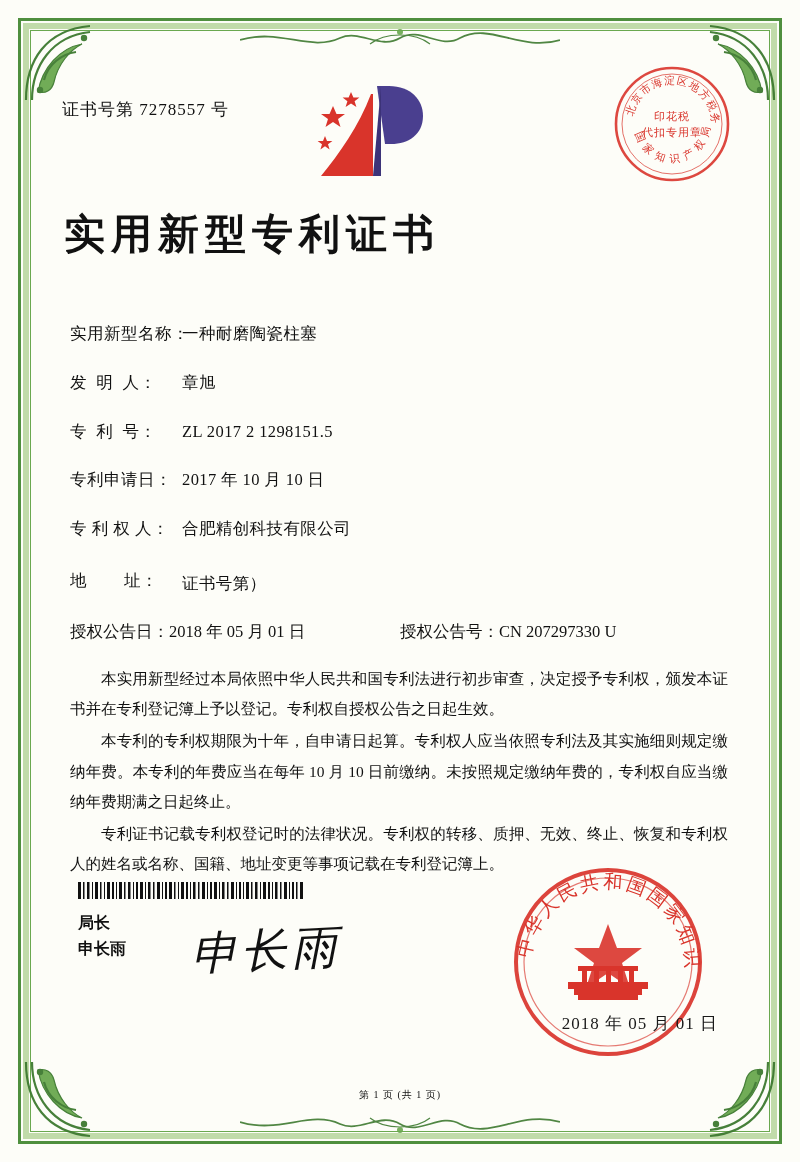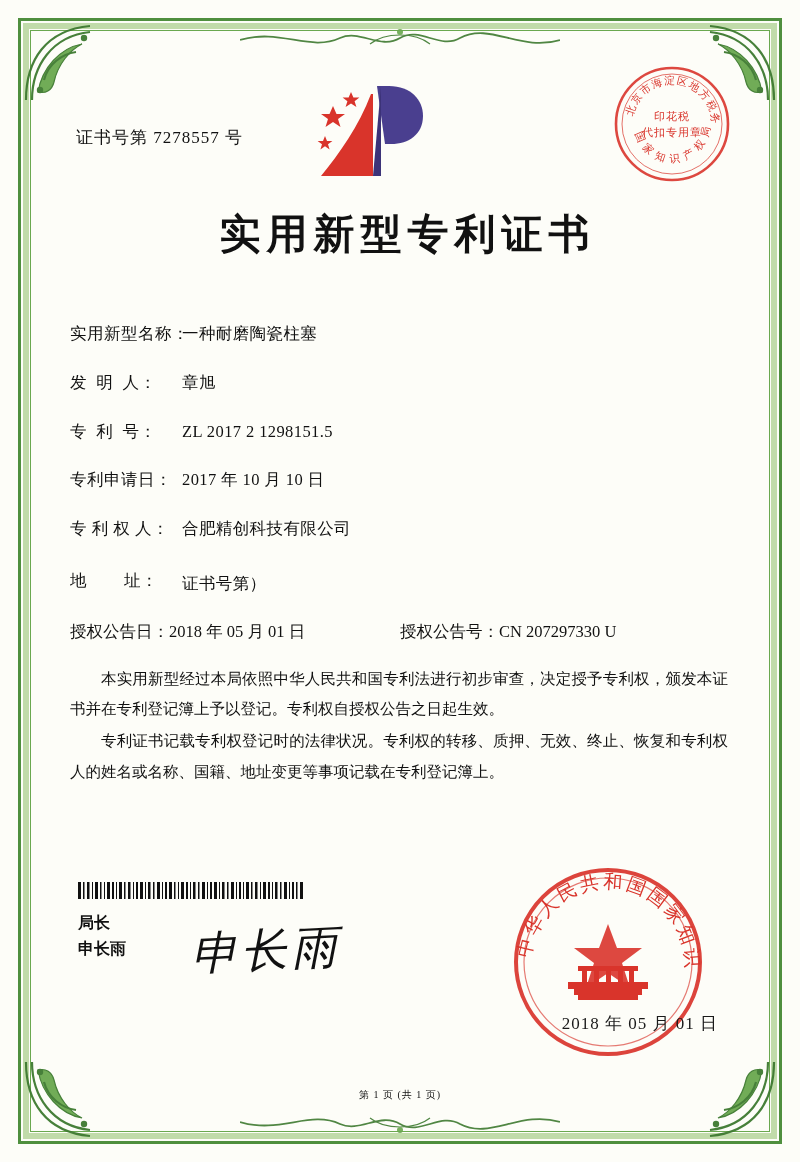--- a/index.html
+++ b/index.html
@@ -60,50 +60,48 @@
   .content {
     position: absolute;
     left: 56px;
     top: 52px;
     right: 56px;
     bottom: 52px;
   }
 
   .cert-no {
     position: absolute;
-    left: 20px;
+    left: 6px;
     top: 46px;
     font-size: 17px;
     letter-spacing: 1px;
     white-space: nowrap;
-    margin-top: 28px;
   }
 
   .logo {
     position: absolute;
     left: 255px;
     top: 28px;
     width: 140px;
     height: 100px;
   }
 
   .seal-tax {
     position: absolute;
     right: 10px;
     top: 10px;
     width: 124px;
     height: 124px;
   }
 
   .doc-title {
     position: absolute;
-    left: 15px;
+    left: 8px;
     right: 0;
     top: 155px;
-    text-align: center;
     font-size: 41px;
     font-weight: bold;
     letter-spacing: 6px;
     font-family: "Liberation Serif", "DejaVu Serif", serif;
   }
 
   .fields {
     position: absolute;
     left: 14px;
     right: 6px;
@@ -363,20 +361,21 @@
         </div>
         <div class="grant-right">
           <span>授权公告号：</span><span>CN 207297330 U</span>
         </div>
       </div>
 
     </div>
 
     <div class="paragraphs">
       <p>本实用新型经过本局依照中华人民共和国专利法进行初步审查，决定授予专利权，颁发本证书并在专利登记簿上予以登记。专利权自授权公告之日起生效。</p>
+      <p>本专利的专利权期限为十年，自申请日起算。专利权人应当依照专利法及其实施细则规定缴纳年费。本专利的年费应当在每年 10 月 10 日前缴纳。未按照规定缴纳年费的，专利权自应当缴纳年费期满之日起终止。</p>
       <p>专利证书记载专利权登记时的法律状况。专利权的转移、质押、无效、终止、恢复和专利权人的姓名或名称、国籍、地址变更等事项记载在专利登记簿上。</p>
     </div>
 
     <div class="barcode">
       <svg width="228" height="17" viewBox="0 0 228 17" preserveAspectRatio="none">
         <g fill="#111">
           <rect x="0" y="0" width="3" height="17"></rect>
             <rect x="5" y="0" width="1.5" height="17"></rect>
           <rect x="9" y="0" width="2.5" height="17"></rect>
             <rect x="14" y="0" width="1" height="17"></rect>

